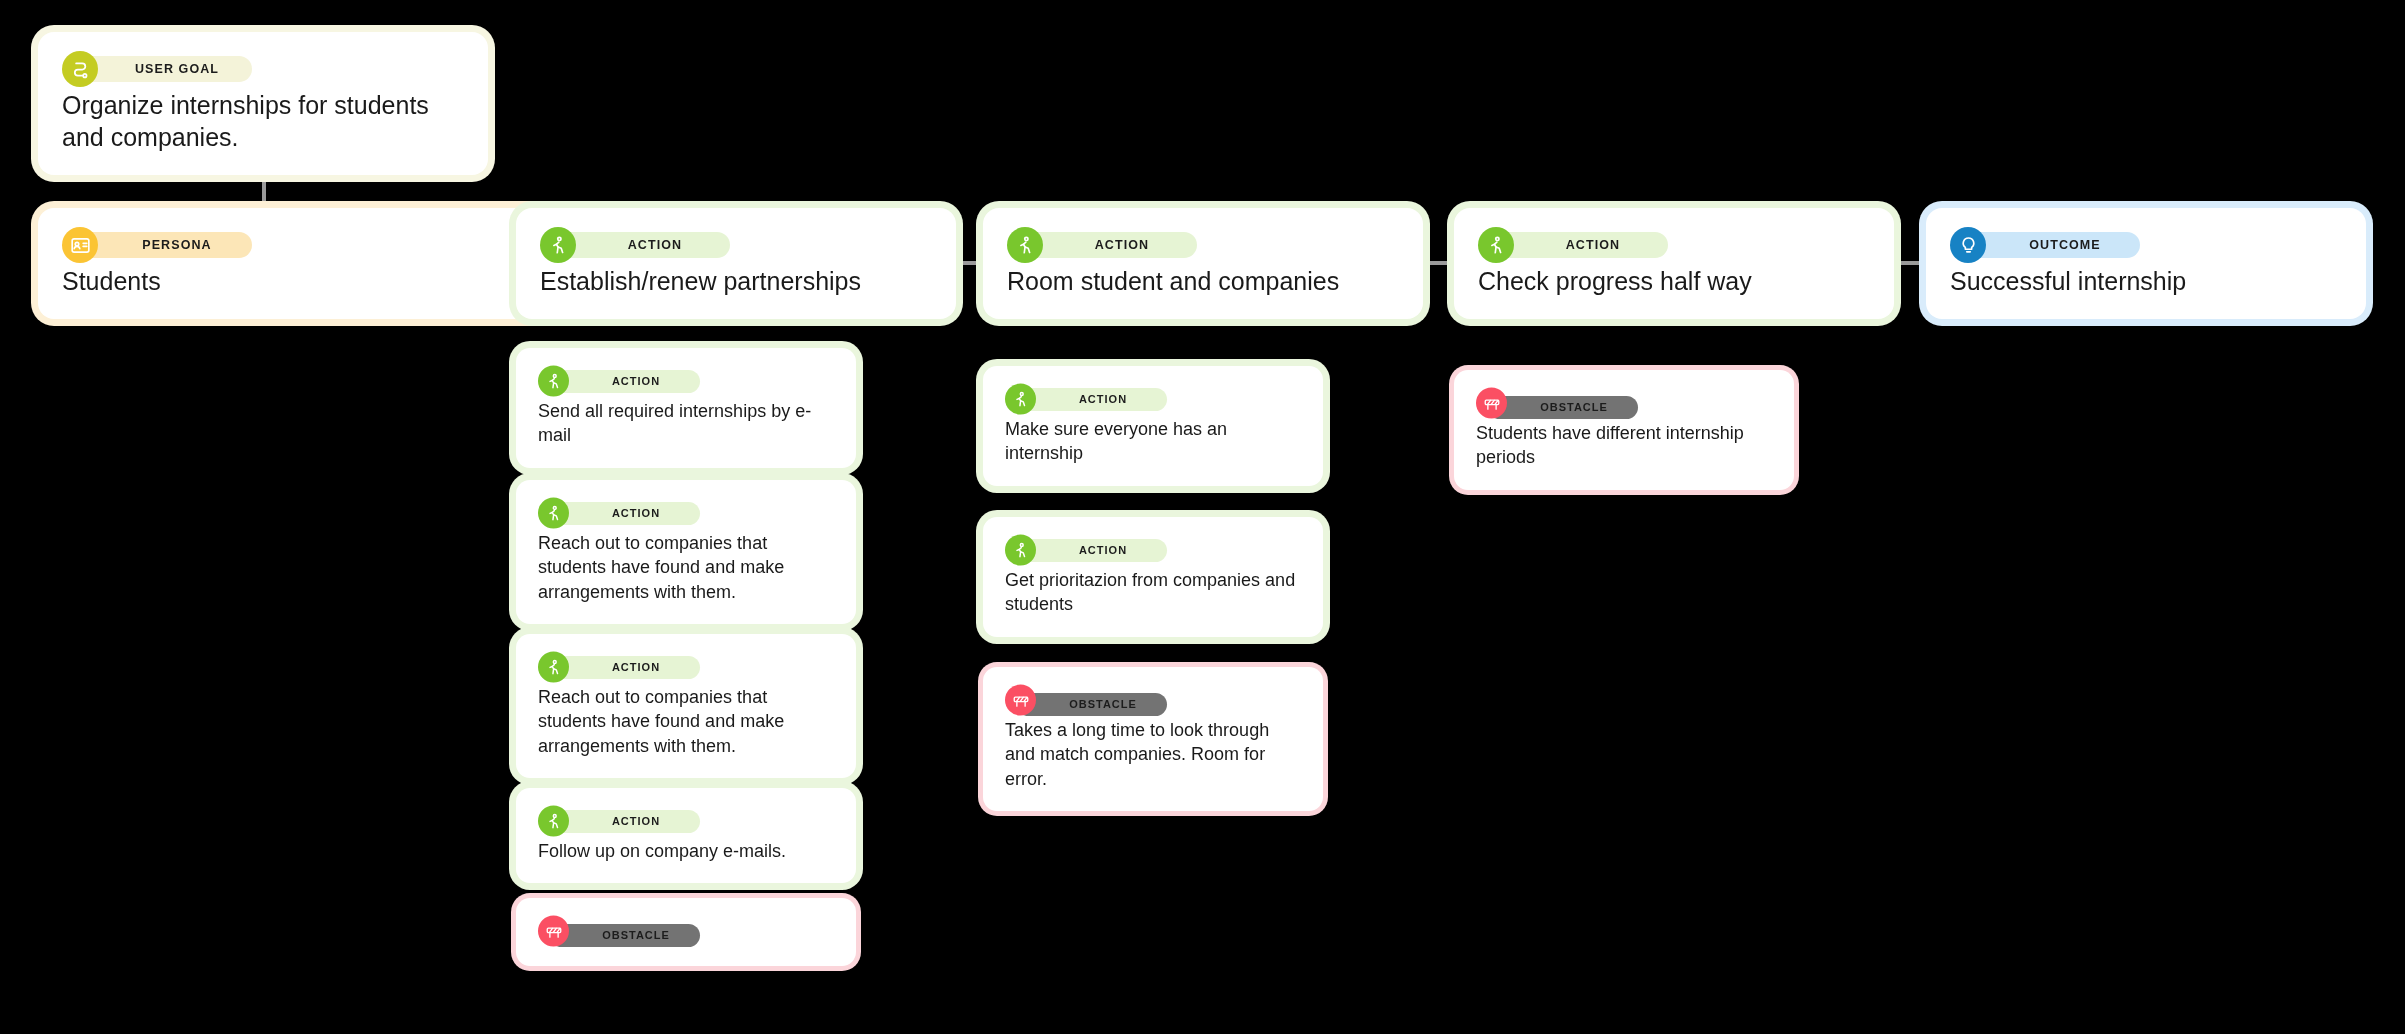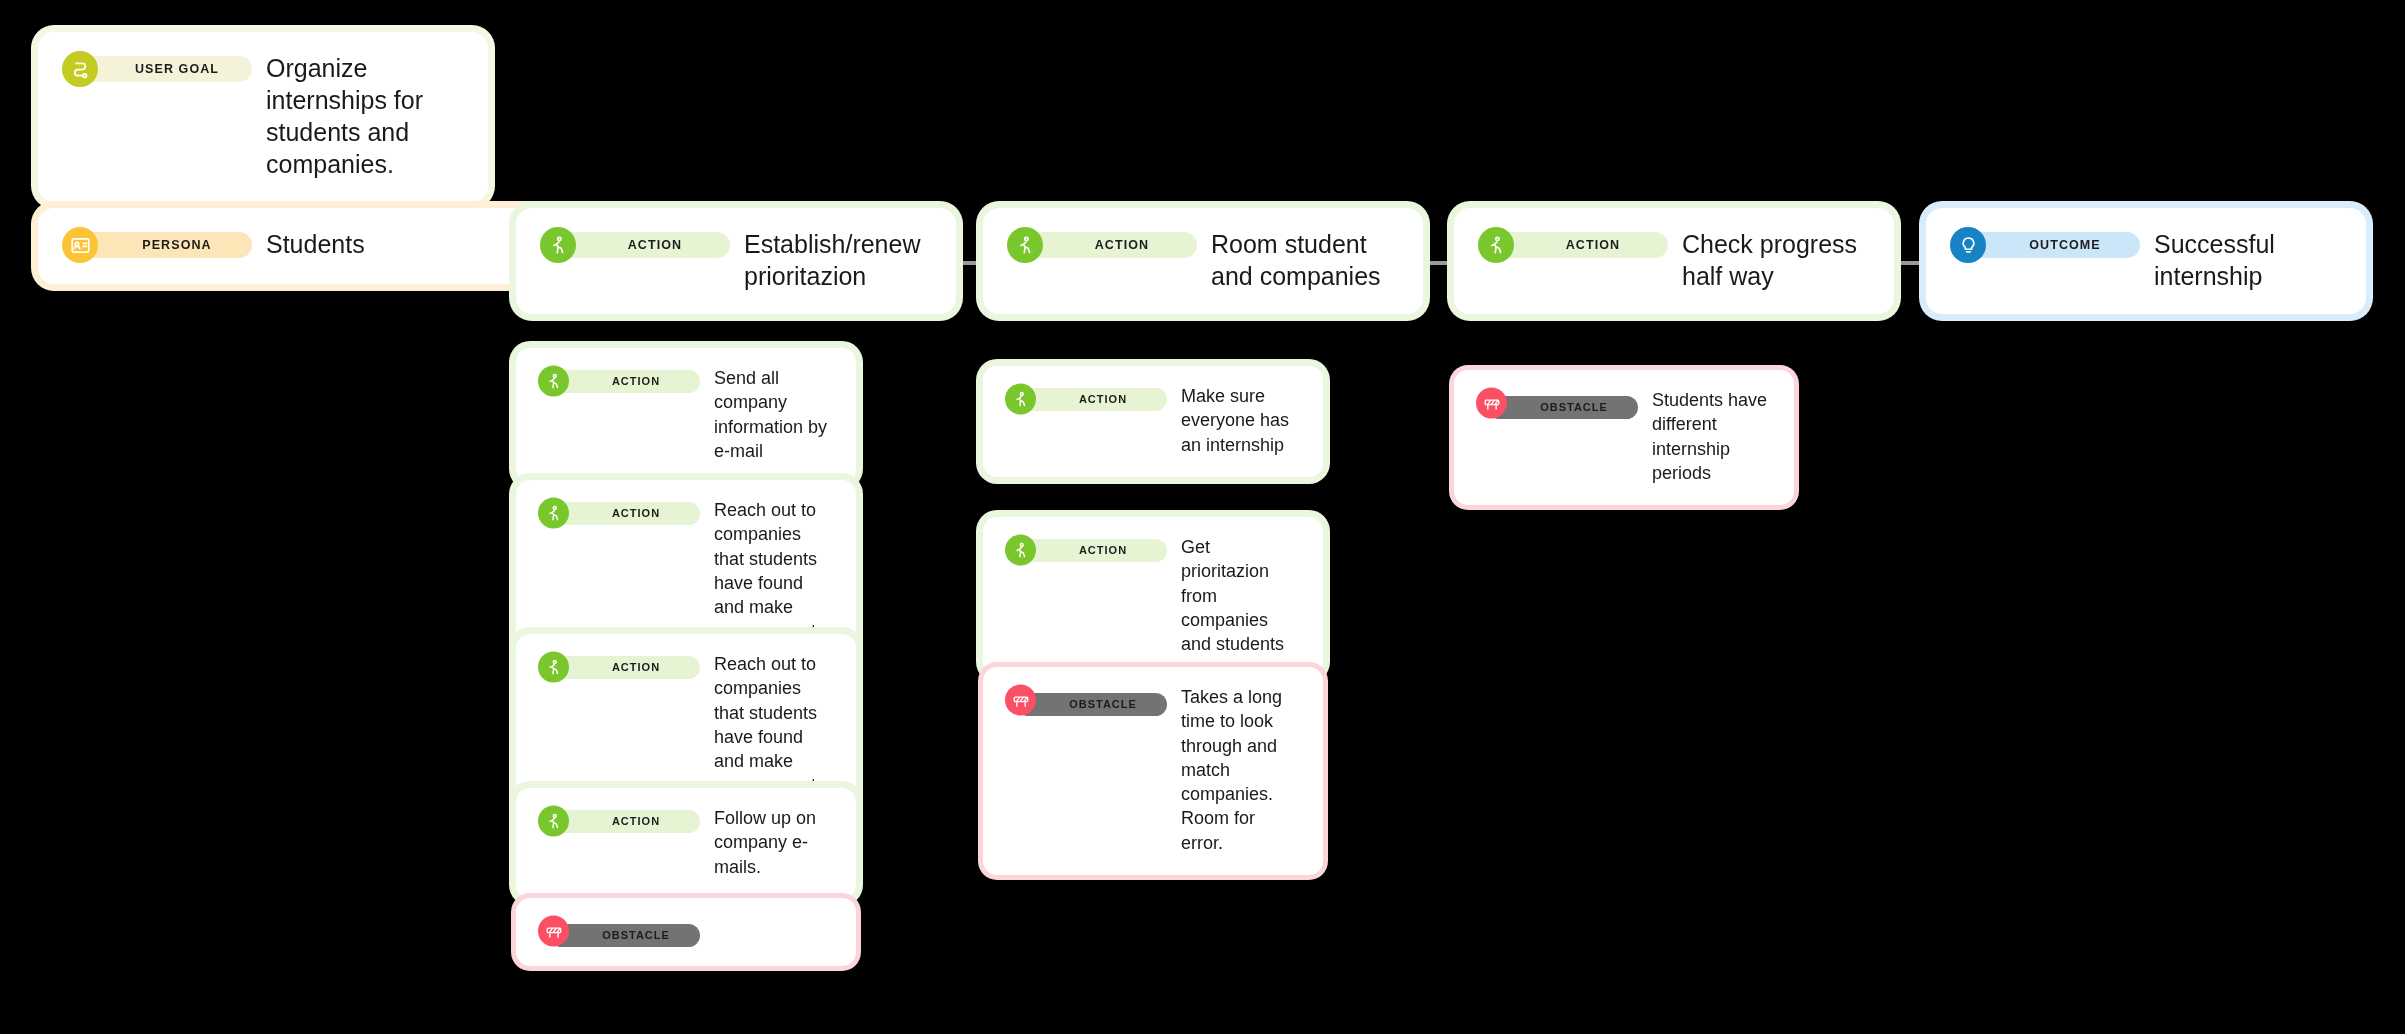--- a/index.html
+++ b/index.html
@@ -18,22 +18,22 @@
     background: #000000;
   }
 
   
   .card {
     position: absolute;
     background: #ffffff;
     border-radius: 14px;
     padding: 18px 22px 20px 22px;
     display: flex;
-    flex-direction: row;
-    gap: 14px;
+    flex-direction: column;
+    gap: 3px;
   }
   .card.big { border-radius: 16px; padding: 20px 24px 22px 24px; }
 
   
   .ring-goal     { box-shadow: 0 0 0 7px #f7f6e2; }
   .ring-persona  { box-shadow: 0 0 0 7px #fdf0d6; }
   .ring-action   { box-shadow: 0 0 0 7px #eaf6dd; }
   .ring-outcome  { box-shadow: 0 0 0 7px #d9ecfb; }
   .ring-obstacle { box-shadow: 0 0 0 5px #fbd5da; }
 
@@ -159,21 +159,21 @@
       <span class="badge b-action">
         <svg width="21" height="21" viewBox="0 0 24 24" fill="none" stroke="#ffffff" stroke-width="1.9" stroke-linecap="round" stroke-linejoin="round">
           <circle cx="13" cy="4.6" r="1.9"></circle>
           <path d="M12.4 8.2 9.6 10.6l1.9 3.1-.9 6.6"></path>
           <path d="m11.5 13.7 3.6 1.5 1.6 4.8"></path>
           <path d="m9.6 10.6-2.9 1.3"></path>
         </svg>
       </span>
       <span class="pill pill-action">ACTION</span>
     </div>
-    <div class="title">Establish/renew prioritazion</div>
+    <div class="title">Establish/renew partnerships</div>
   </div>
 
   <div class="card big ring-action" style="left:983px; top:208px; width:440px;">
     <div class="tagrow">
       <span class="badge b-action">
         <svg width="21" height="21" viewBox="0 0 24 24" fill="none" stroke="#ffffff" stroke-width="1.9" stroke-linecap="round" stroke-linejoin="round">
           <circle cx="13" cy="4.6" r="1.9"></circle>
           <path d="M12.4 8.2 9.6 10.6l1.9 3.1-.9 6.6"></path>
           <path d="m11.5 13.7 3.6 1.5 1.6 4.8"></path>
           <path d="m9.6 10.6-2.9 1.3"></path>
@@ -217,21 +217,21 @@
       <span class="badge sm b-action">
         <svg width="18" height="18" viewBox="0 0 24 24" fill="none" stroke="#ffffff" stroke-width="2" stroke-linecap="round" stroke-linejoin="round">
           <circle cx="13" cy="4.6" r="1.9"></circle>
           <path d="M12.4 8.2 9.6 10.6l1.9 3.1-.9 6.6"></path>
           <path d="m11.5 13.7 3.6 1.5 1.6 4.8"></path>
           <path d="m9.6 10.6-2.9 1.3"></path>
         </svg>
       </span>
       <span class="pill sm pill-action">ACTION</span>
     </div>
-    <div class="title sm">Send all company information by e-mail</div>
+    <div class="title sm">Send all required internships by e-mail</div>
   </div>
 
   <div class="card ring-action" style="left:516px; top:480px; width:340px;">
     <div class="tagrow sm">
       <span class="badge sm b-action">
         <svg width="18" height="18" viewBox="0 0 24 24" fill="none" stroke="#ffffff" stroke-width="2" stroke-linecap="round" stroke-linejoin="round">
           <circle cx="13" cy="4.6" r="1.9"></circle>
           <path d="M12.4 8.2 9.6 10.6l1.9 3.1-.9 6.6"></path>
           <path d="m11.5 13.7 3.6 1.5 1.6 4.8"></path>
           <path d="m9.6 10.6-2.9 1.3"></path>

